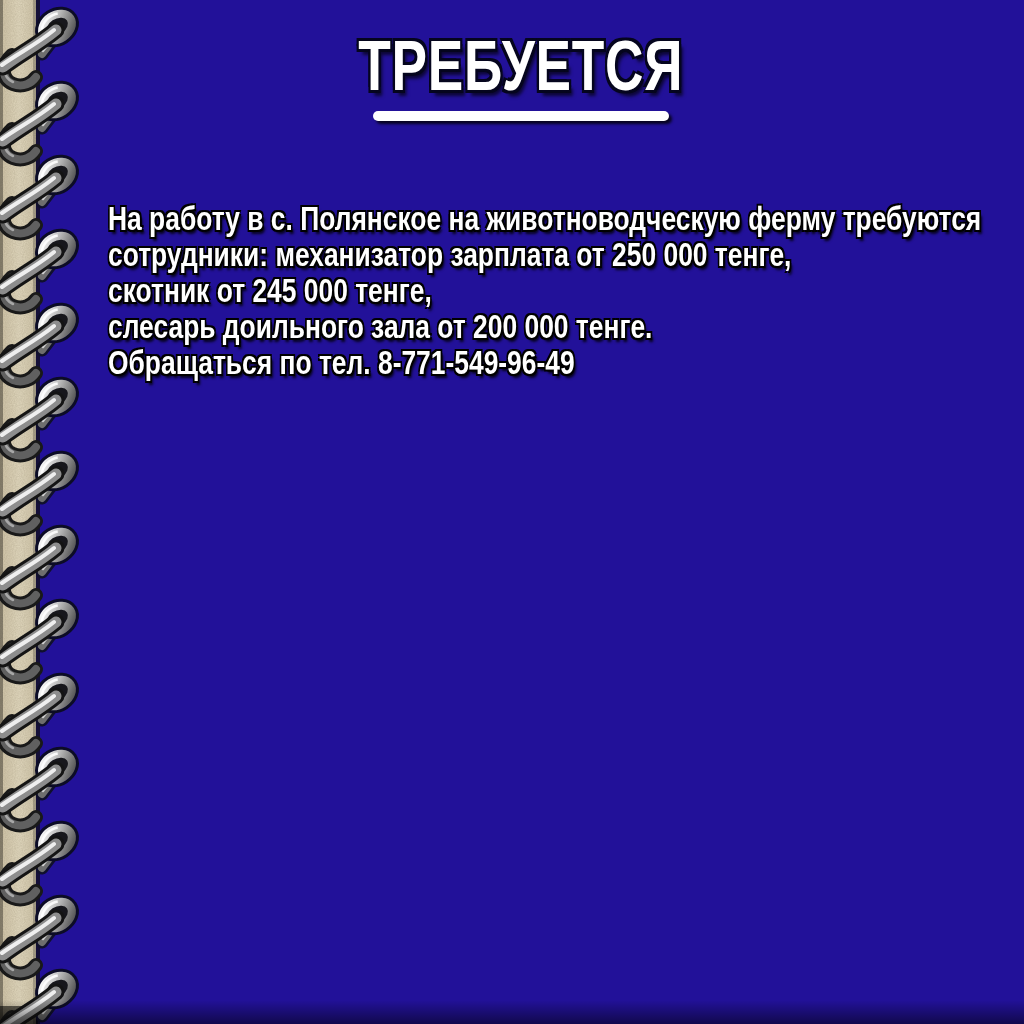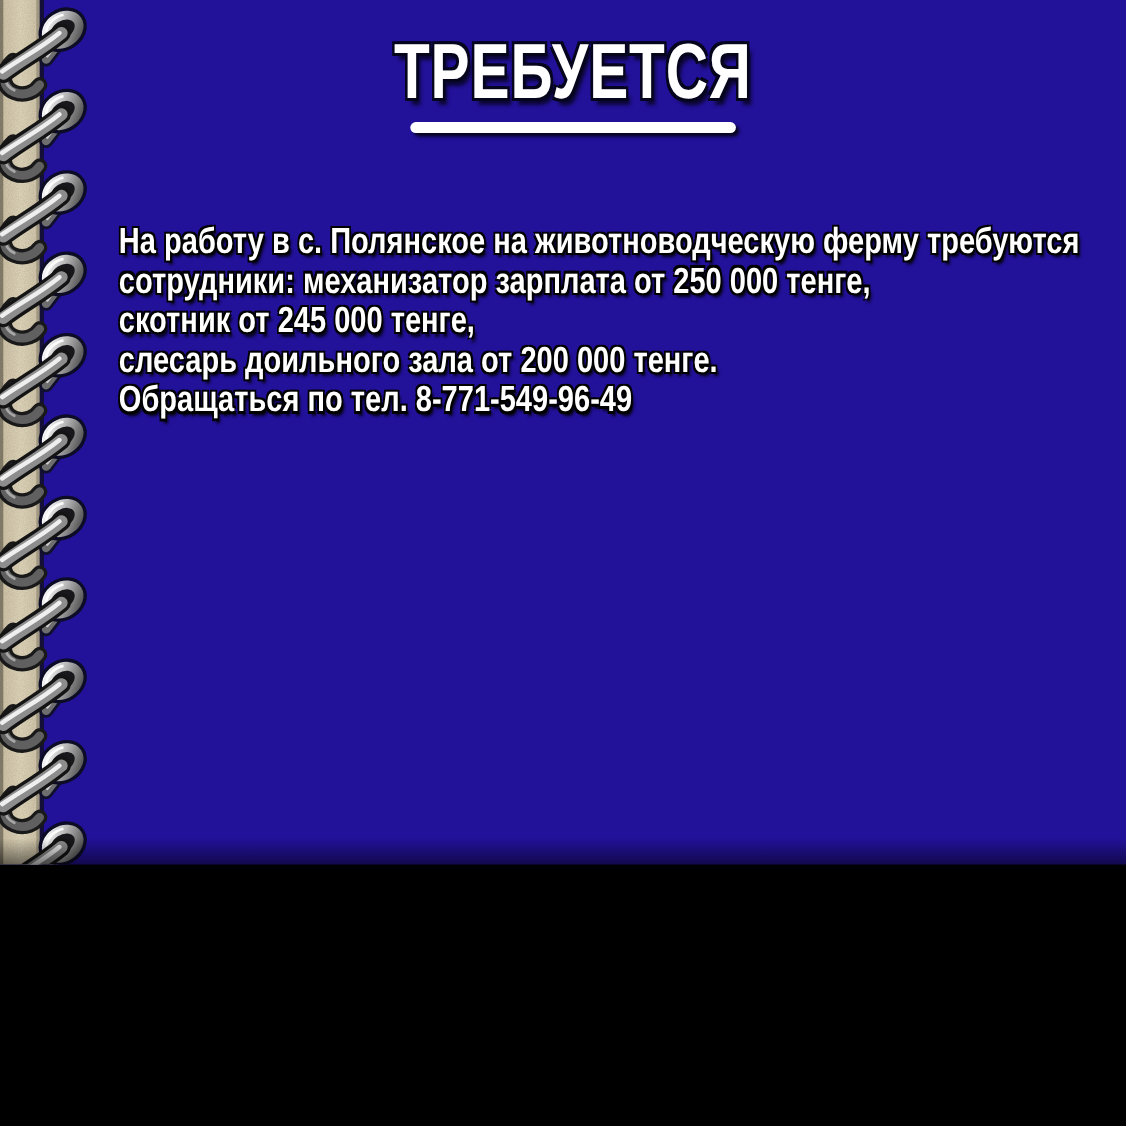--- a/index.html
+++ b/index.html
@@ -1,19 +1,19 @@
 <!DOCTYPE html>
 <html style="--background: #221199; --text: #ffffff; --shadow: #05051e; --paper: #d9ceb3; --page-edge: #140f38;"><head>
 <meta charset="utf-8">
 <style>
   html, body { margin: 0; padding: 0; background: #000; }
   .poster {
     position: relative;
     width: 1024px;
-    height: 786px;
+    height: 1024px;
     overflow: hidden;
     background: var(--background, #221199);
     font-family: "Liberation Sans", sans-serif;
   }
   .binding {
     position: absolute;
     left: 0;
     top: 0;
     z-index: 2;
   }

